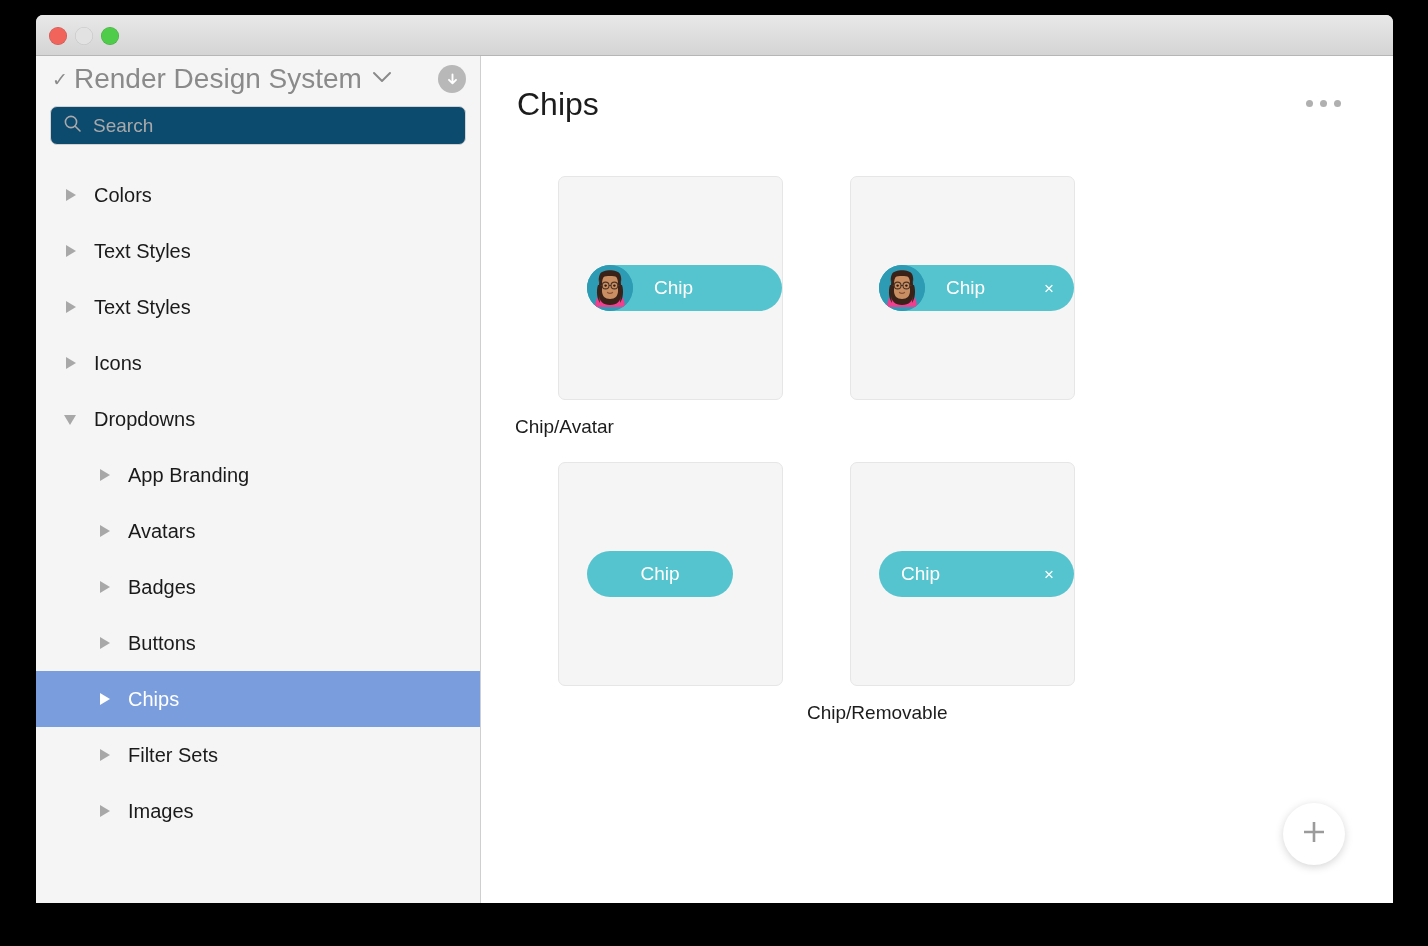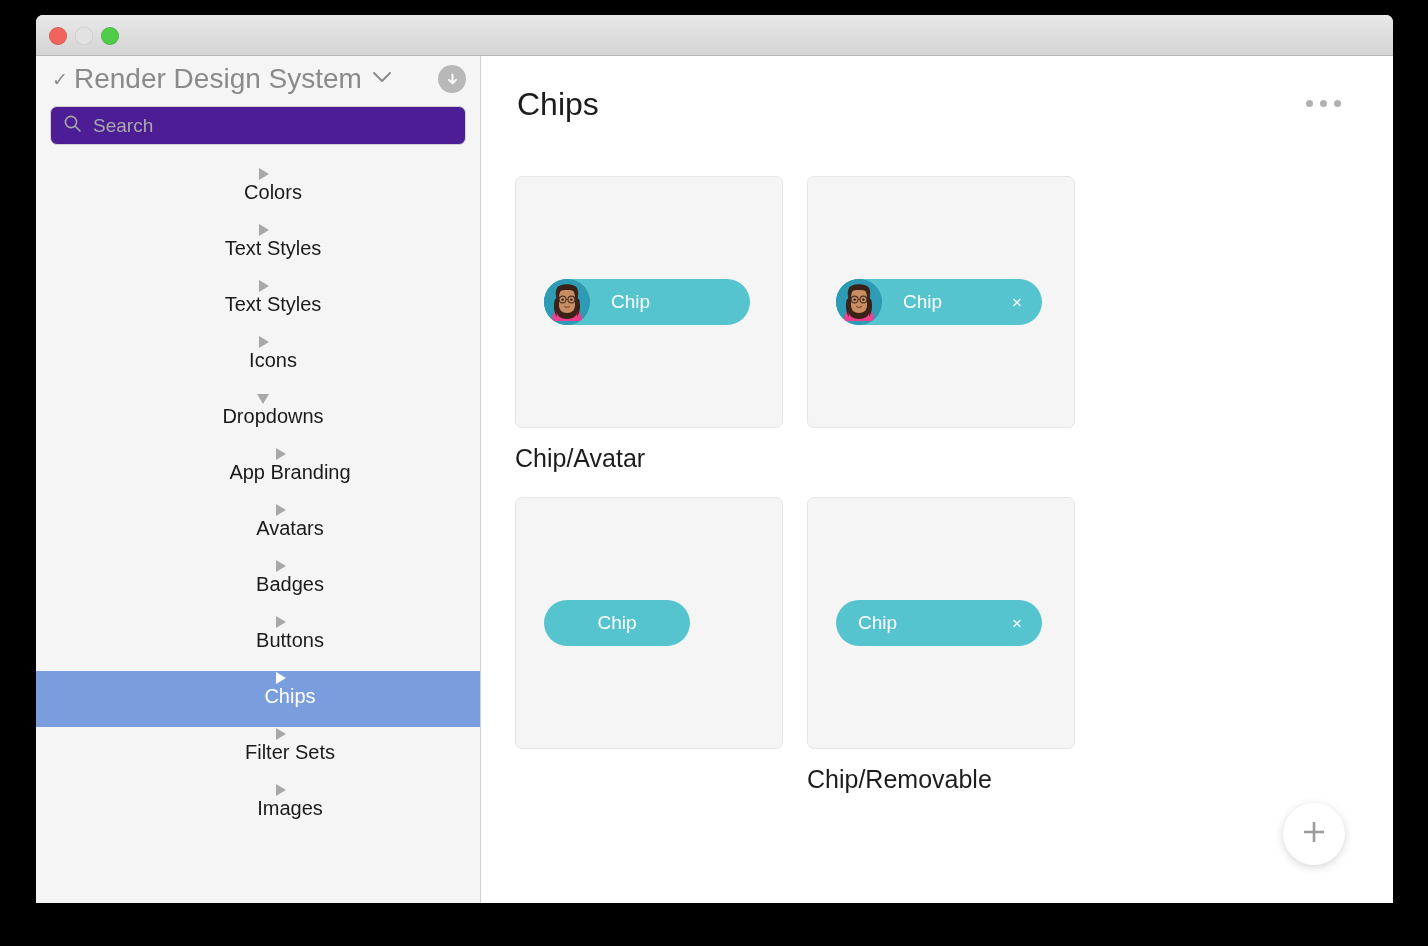--- a/index.html
+++ b/index.html
@@ -70,38 +70,37 @@
     width: 28px; height: 28px; border-radius: 50%;
     background: #b8b8b8;
     display: flex; align-items: center; justify-content: center;
     flex: none;
   }
 
   .search-wrap { padding: 4px 14px 0 14px; }
   .search-box {
     display: flex; align-items: center;
     height: 39px;
-    background: #4c1d95;
+    background: #0c4a6e;
     border: 1px solid #d2d2d2;
     border-radius: 7px;
     padding: 0 12px;
   }
   .search-ph {
     margin-left: 11px;
     font-size: 19px; color: #a9a9a9;
   }
 
   .tree { margin-top: 22px; }
   .tree-item {
     display: flex; align-items: center;
     height: 56px;
     padding-left: 30px;
     font-size: 20px; color: #1a1a1a;
     white-space: nowrap;
-    flex-direction: column;
   }
   .tree-item.child { padding-left: 64px; }
   .tree-item.selected { background: #7a9ddd; color: #ffffff; }
   .tri {
     width: 12px; height: 14px; flex: none;
     margin-right: 16px;
     position: relative;
   }
   .tri::before {
     content: ""; position: absolute;
@@ -145,30 +144,31 @@
   }
 
   .grid {
     display: flex; flex-wrap: wrap;
     gap: 24px 24px;
     padding: 53px 0 0 34px;
     width: 880px;
   }
   .cell { width: 268px; }
   .card {
-    height: 252px;
+    height: 224px;
     background: #f5f5f5;
     border: 1px solid #e6e6e6;
     border-radius: 7px;
     display: flex; align-items: center;
     padding-left: 28px;
+    margin-left: 43px;
   }
   .cell-label {
     margin-top: 16px;
-    font-size: 25px; color: #1c1c1c;
+    font-size: 19px; color: #1c1c1c;
     white-space: nowrap;
   }
 
   
   .chip {
     height: 46px;
     border-radius: 23px;
     background: #55c4ce;
     display: flex; align-items: center;
     color: #ffffff; font-size: 19px;

